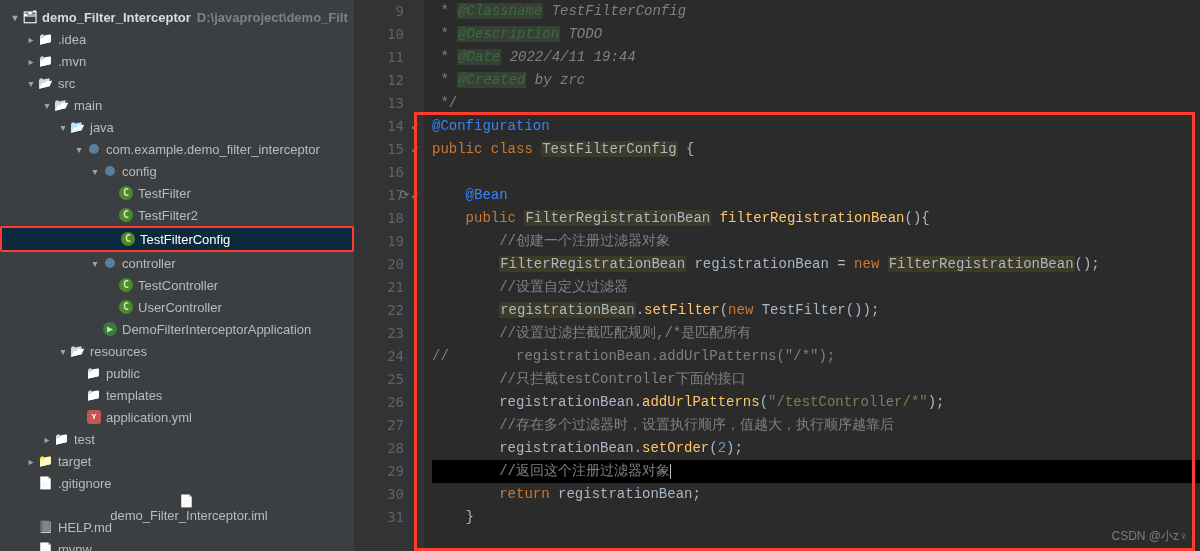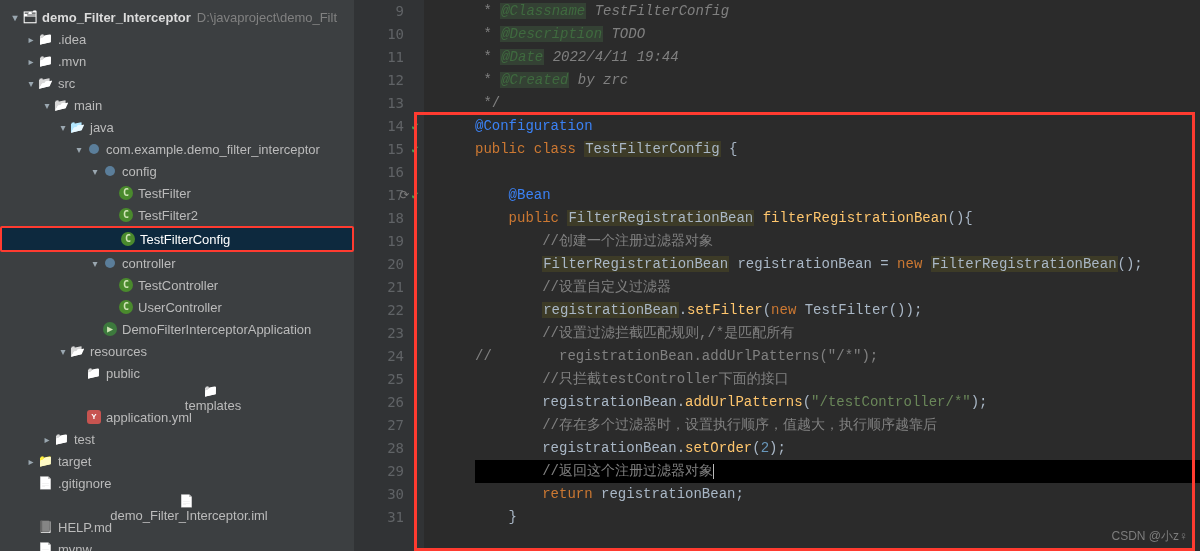--- a/index.html
+++ b/index.html
@@ -49,21 +49,21 @@
   .i-yml {
     width:14px; height:14px; border-radius:3px;
     background:#c75450; color:#fff;
     display:flex; align-items:center; justify-content:center;
     font:bold 8px/1 sans-serif;
   }
   .i-file::before { content:"📄"; filter:grayscale(1) brightness(1.1); font-size:12px; }
   .i-md::before { content:"📘"; filter:grayscale(1) brightness(1.1); font-size:12px; }
   .node.sel { background:#0d293e; color:#ffffff; }
   .node.proj { font-weight:bold; color:#dcdcdc; }
-  .proj-path { color:#818181; font-weight:normal; margin-left:6px; }
+  .proj-path { color:#818181; font-weight:bold; margin-left:6px; }
   .hl-box { border:2px solid #ff3b30; border-radius:2px; }
 
   
   .editor {
     flex:1; height:100%;
     background:#2b2b2b;
     display:flex;
     position:relative;
   }
   .gutter {
@@ -82,21 +82,20 @@
     display:flex; align-items:center; justify-content:center;
   }
   .gm-green::before { content:"✔"; color:#499c54; font-size:12px; font-weight:bold; }
   .gm-gray::before  { content:"⟳"; color:#7a7a7a; font-size:12px; }
   .code {
     flex:1;
     font:14px/23px Consolas,"Courier New",monospace;
     color:#a9b7c6;
     padding-left:8px;
     position:relative;
-    margin-left:43px;
   }
   .cline { height:23px; white-space:pre; }
   .cm   { color:#808080; }
   .cm i { font-style:italic; }
   .kw   { color:#cc7832; }
   .ann  { color:#3b82f6; }
   .str  { color:#6a8759; }
   .num  { color:#6897bb; }
   .fn   { color:#ffc66d; }
   .doc-tag   { color:#3f6a3f; font-style:italic; background:#344134; padding:0 1px; }
@@ -220,21 +219,21 @@
     <div class="node" style="padding-left: 56px;">
       <span class="arrow">▾</span>
       <span class="icon i-folder-open"></span>
       <span>resources</span>
     </div>
     <div class="node" style="padding-left: 72px;">
       <span class="arrow"></span>
       <span class="icon i-folder"></span>
       <span>public</span>
     </div>
-    <div class="node" style="padding-left: 72px; flex-direction: column;">
+    <div class="node" style="padding-left: 72px;">
       <span class="arrow"></span>
       <span class="icon i-folder"></span>
       <span>templates</span>
     </div>
     <div class="node" style="padding-left: 72px;">
       <span class="arrow"></span>
       <span class="icon">
         <span class="i-yml">Y</span>
       </span>
       <span>application.yml</span>

